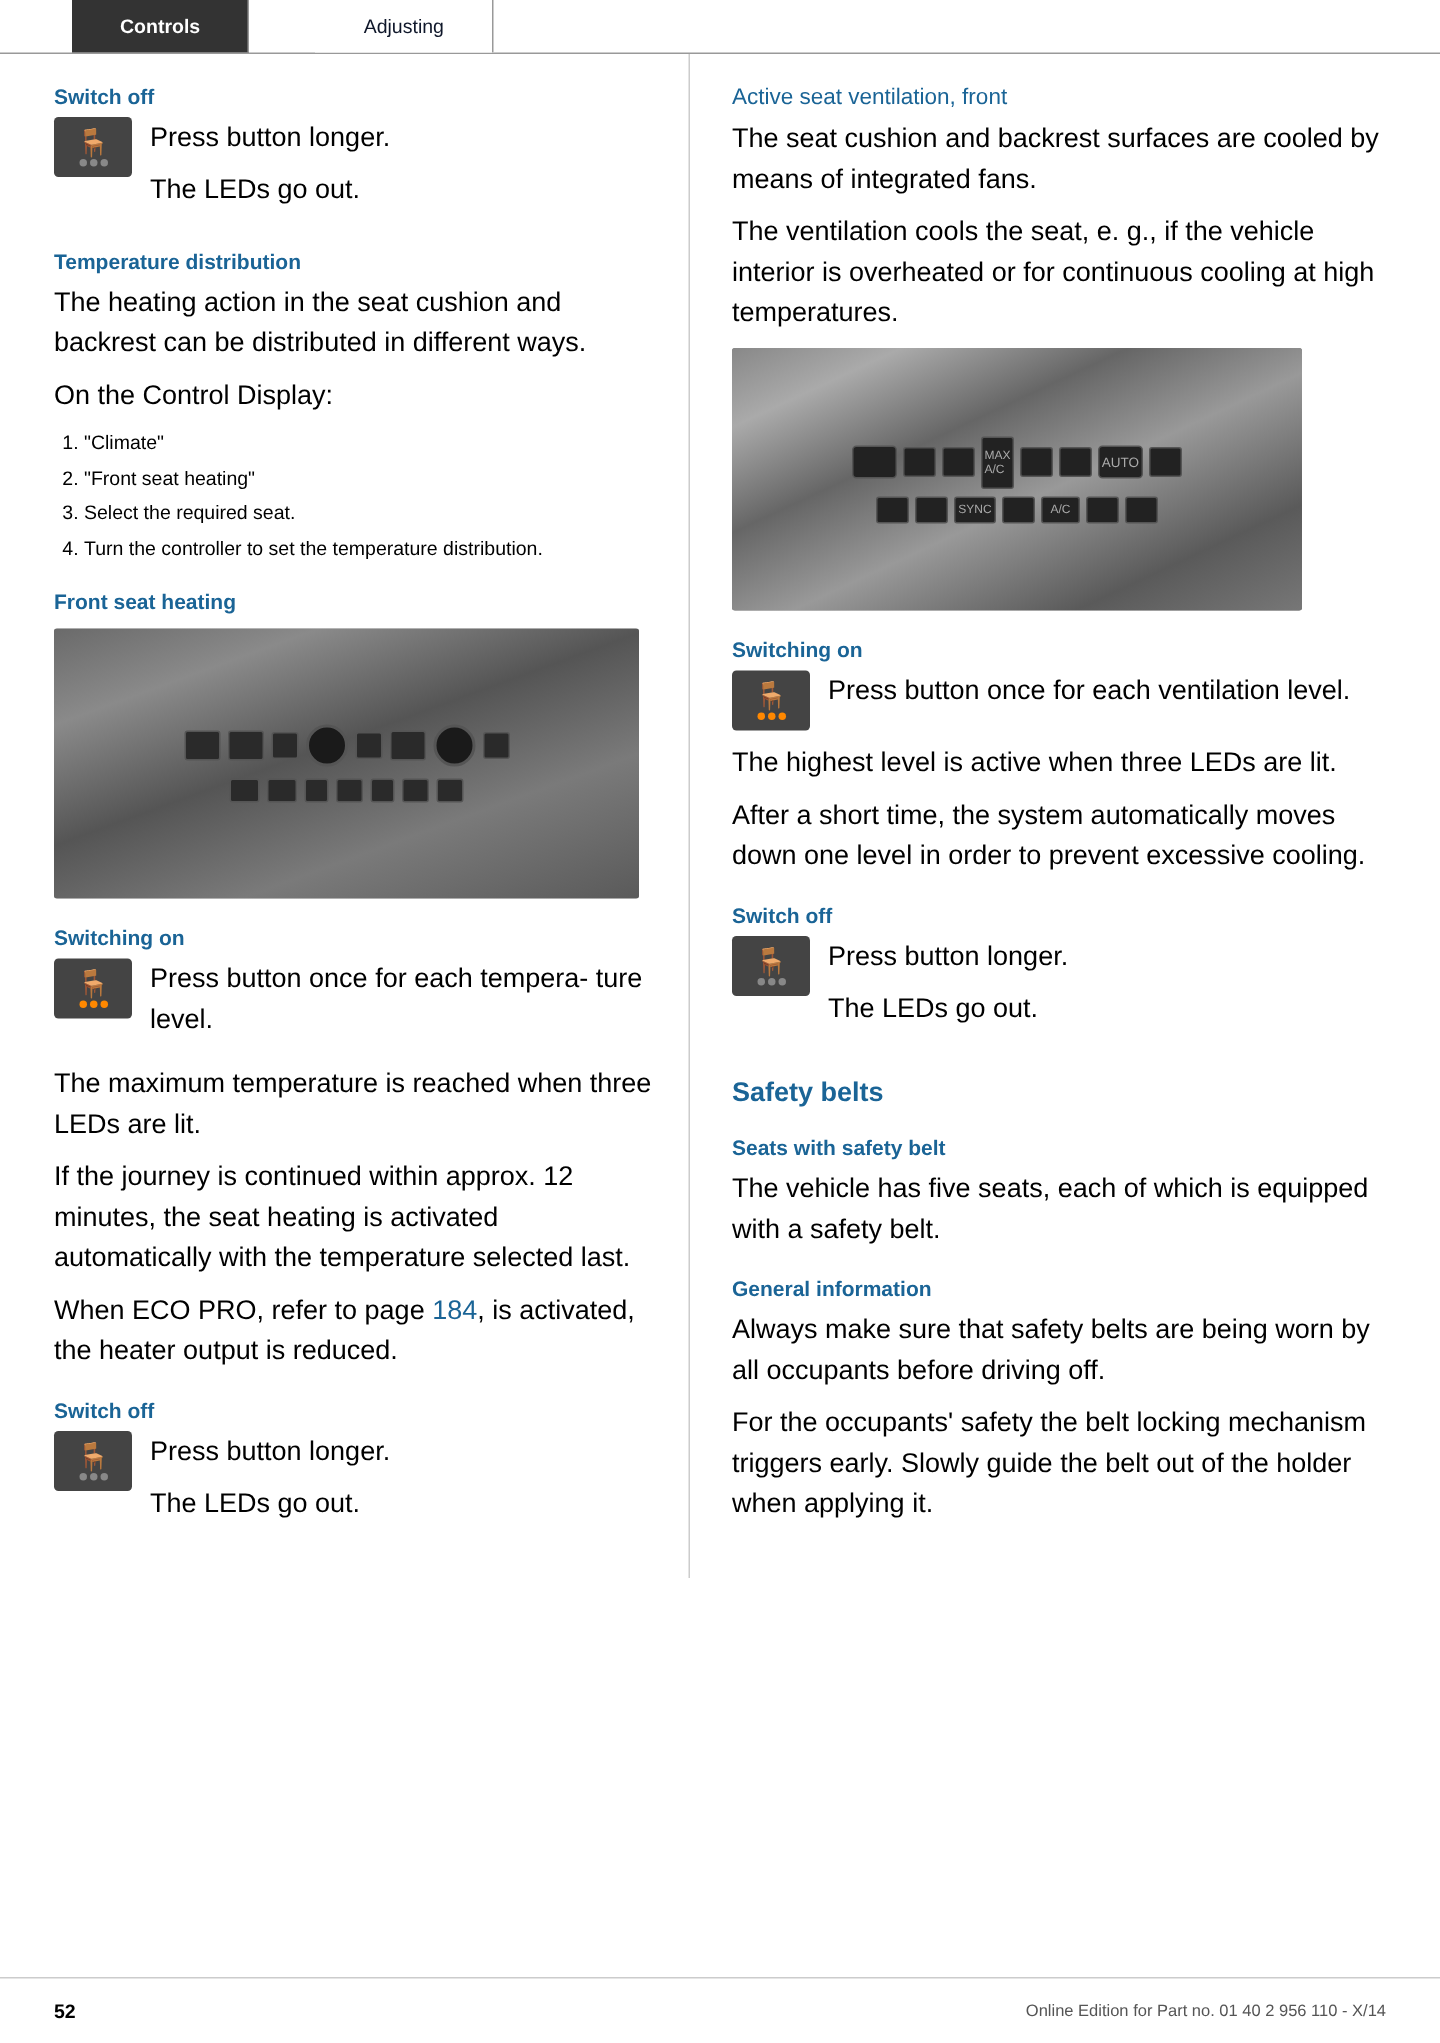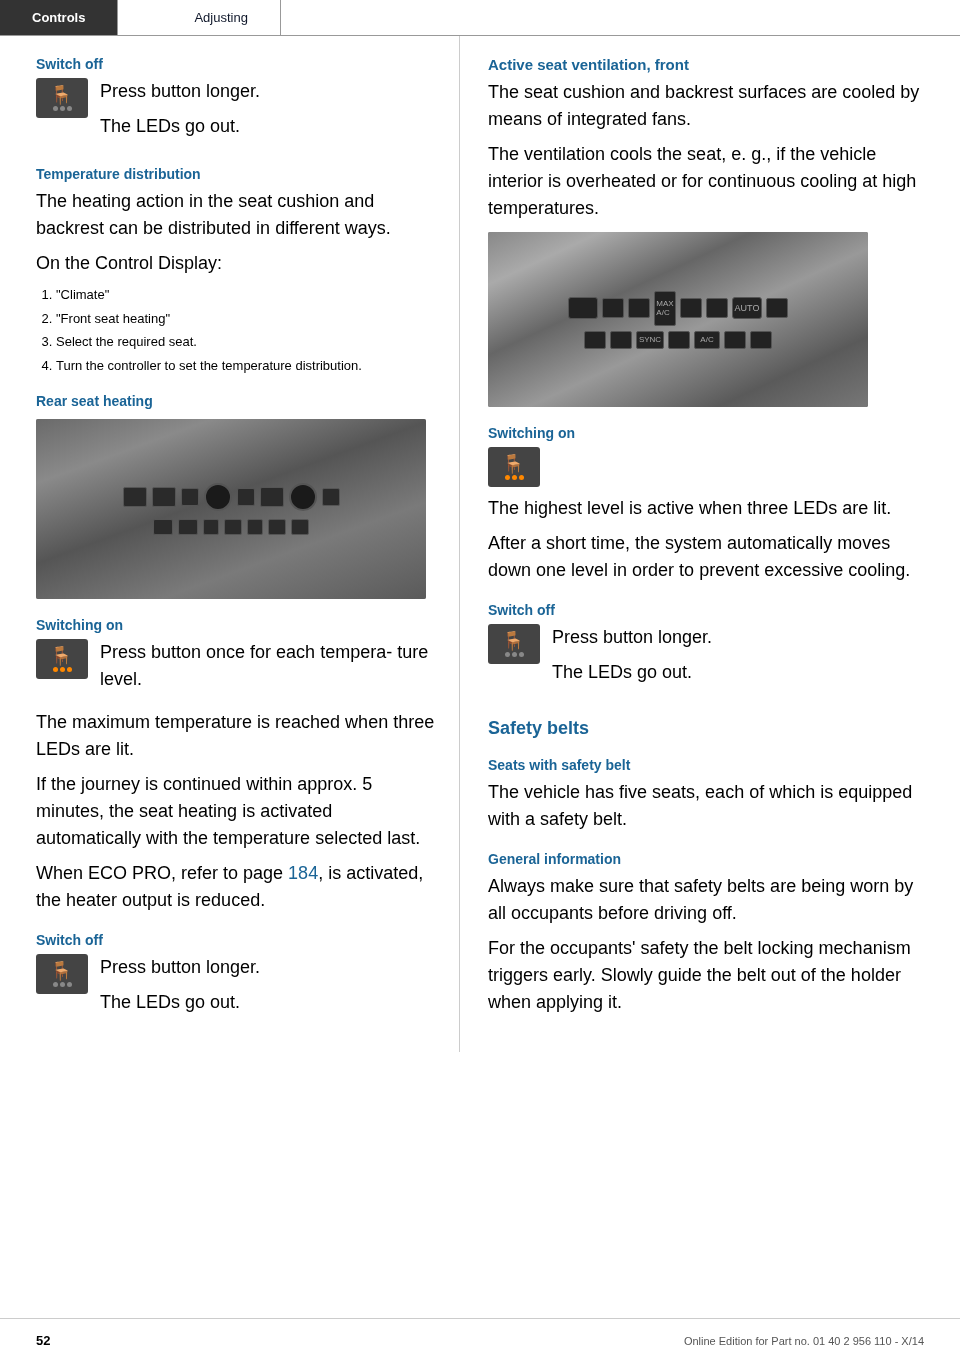--- a/index.html
+++ b/index.html
@@ -13,20 +13,21 @@
       position: relative;
     }
 
     
     .top-nav {
       display: flex;
       border-bottom: 1px solid #999;
       background: #fff;
       height: 36px;
       align-items: stretch;
+      padding-left: 48px;
     }
     .top-nav-tab {
       padding: 0 32px;
       display: flex;
       align-items: center;
       font-size: 13px;
       cursor: pointer;
       border-right: 1px solid #999;
     }
     .top-nav-tab.active {
@@ -237,21 +238,21 @@
     <div class="section-heading">Temperature distribution</div>
     <p>The heating action in the seat cushion and backrest can be distributed in different ways.</p>
     <p>On the Control Display:</p>
     <ol>
       <li><span>"Climate"</span></li>
       <li><span>"Front seat heating"</span></li>
       <li><span>Select the required seat.</span></li>
       <li><span>Turn the controller to set the temperature distribution.</span></li>
     </ol>
 
-    <div class="section-heading">Rear seat heating</div>
+    <div class="section-heading">Front seat heating</div>
 
     <div class="car-image">
       <div style="width:100%;height:100%;background:linear-gradient(160deg,#6a6a6a 0%,#8a8a8a 20%,#555 45%,#7a7a7a 70%,#5a5a5a 100%);position:relative;display:flex;flex-direction:column;align-items:center;justify-content:center;">
         <div style="display:flex;gap:5px;align-items:center;margin-bottom:8px;">
           <div style="width:24px;height:20px;background:#2a2a2a;border-radius:2px;border:1px solid #555;"></div>
           <div style="width:24px;height:20px;background:#2a2a2a;border-radius:2px;border:1px solid #555;"></div>
           <div style="width:18px;height:18px;background:#2a2a2a;border-radius:2px;border:1px solid #555;"></div>
           <div style="width:28px;height:28px;background:#1a1a1a;border-radius:50%;border:2px solid #555;"></div>
           <div style="width:18px;height:18px;background:#2a2a2a;border-radius:2px;border:1px solid #555;"></div>
           <div style="width:24px;height:20px;background:#2a2a2a;border-radius:2px;border:1px solid #555;"></div>
@@ -280,21 +281,21 @@
             <div class="led-dot lit"></div>
             <div class="led-dot lit"></div>
           </div>
         </div>
       </div>
       <div class="icon-text-content">
         <p>Press button once for each tempera- ture level.</p>
       </div>
     </div>
     <p>The maximum temperature is reached when three LEDs are lit.</p>
-    <p>If the journey is continued within approx. 5 minutes, the seat heating is activated automatically with the temperature selected last.</p>
+    <p>If the journey is continued within approx. 12 minutes, the seat heating is activated automatically with the temperature selected last.</p>
     <p>
       <span>When ECO PRO, refer to page </span><a class="link-text">184</a><span>, is activated, the heater output is reduced.</span>
     </p>
 
     <div class="section-heading">Switch off</div>
     <div class="icon-text-row">
       <div class="icon-box">
         <div class="icon-box-inner">
           <span class="seat-icon">🪑</span>
           <div class="led-dots">
@@ -307,21 +308,21 @@
       <div class="icon-text-content">
         <p>Press button longer.</p>
         <p>The LEDs go out.</p>
       </div>
     </div>
 
   </div>
 
   <div class="right-col">
 
-    <div class="section-heading" style="color:#1a6496;font-weight:bold;font-size:15px;">Active seat ventilation, front</div>
+    <div class="section-heading" style="color:#1a6496;font-weight:normal;font-size:15px;">Active seat ventilation, front</div>
     <p>The seat cushion and backrest surfaces are cooled by means of integrated fans.</p>
     <p>The ventilation cools the seat, e. g., if the vehicle interior is overheated or for continuous cooling at high temperatures.</p>
 
     <div class="car-photo-right">
       <div style="position:absolute;inset:0;background:linear-gradient(155deg,#888 0%,#aaa 15%,#666 35%,#999 55%,#5a5a5a 80%,#777 100%);"></div>
       <div style="position:absolute;inset:0;display:flex;flex-direction:column;align-items:center;justify-content:center;gap:5px;">
         <div style="display:flex;gap:4px;align-items:center;">
           <div style="width:30px;height:22px;background:#222;border-radius:3px;border:1px solid #555;"></div>
           <div style="width:22px;height:20px;background:#222;border-radius:2px;border:1px solid #555;"></div>
           <div style="width:22px;height:20px;background:#222;border-radius:2px;border:1px solid #555;"></div>
@@ -348,20 +349,23 @@
       <div class="icon-box">
         <div class="icon-box-inner">
           <span class="seat-icon">🪑</span>
           <div class="led-dots">
             <div class="led-dot lit"></div>
             <div class="led-dot lit"></div>
             <div class="led-dot lit"></div>
           </div>
         </div>
       </div>
+      <div class="icon-text-content">
+        <p>Press button once for each ventilation level.</p>
+      </div>
     </div>
     <p>The highest level is active when three LEDs are lit.</p>
     <p>After a short time, the system automatically moves down one level in order to prevent excessive cooling.</p>
 
     <div class="section-heading">Switch off</div>
     <div class="icon-text-row">
       <div class="icon-box">
         <div class="icon-box-inner">
           <span class="seat-icon">🪑</span>
           <div class="led-dots">

